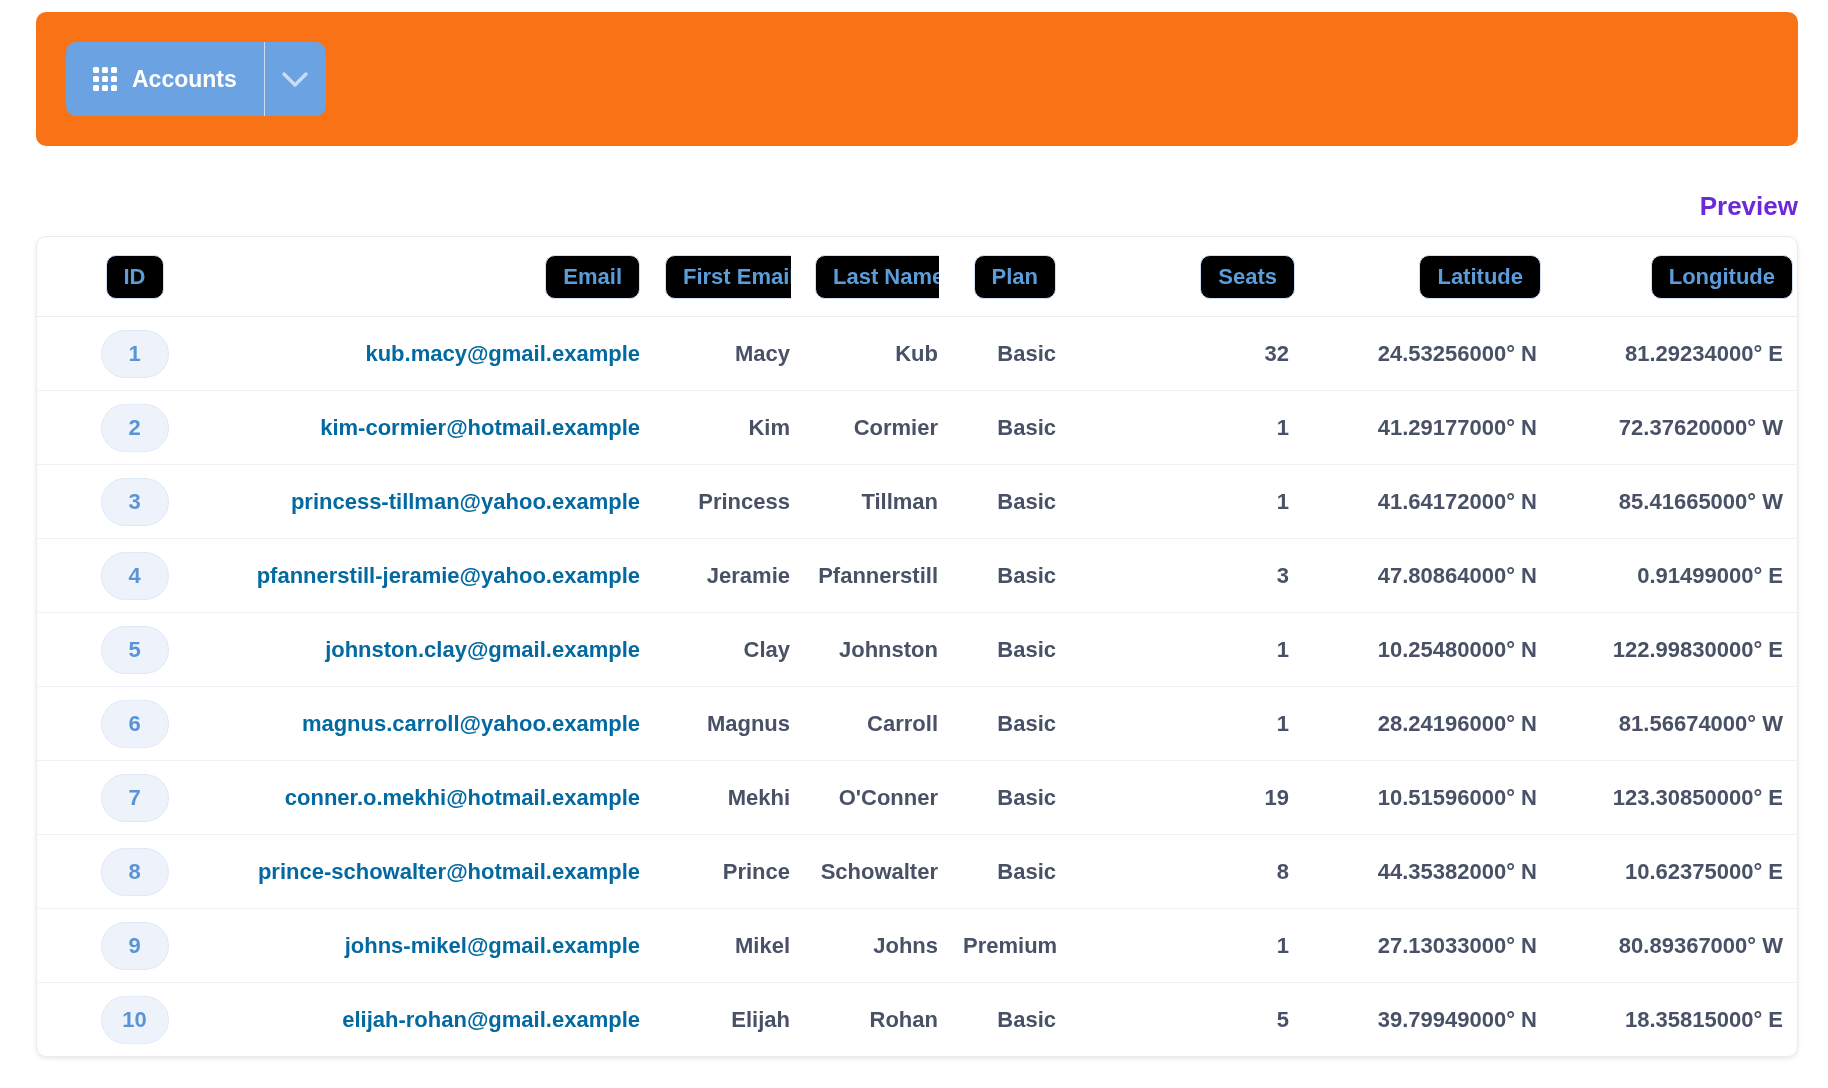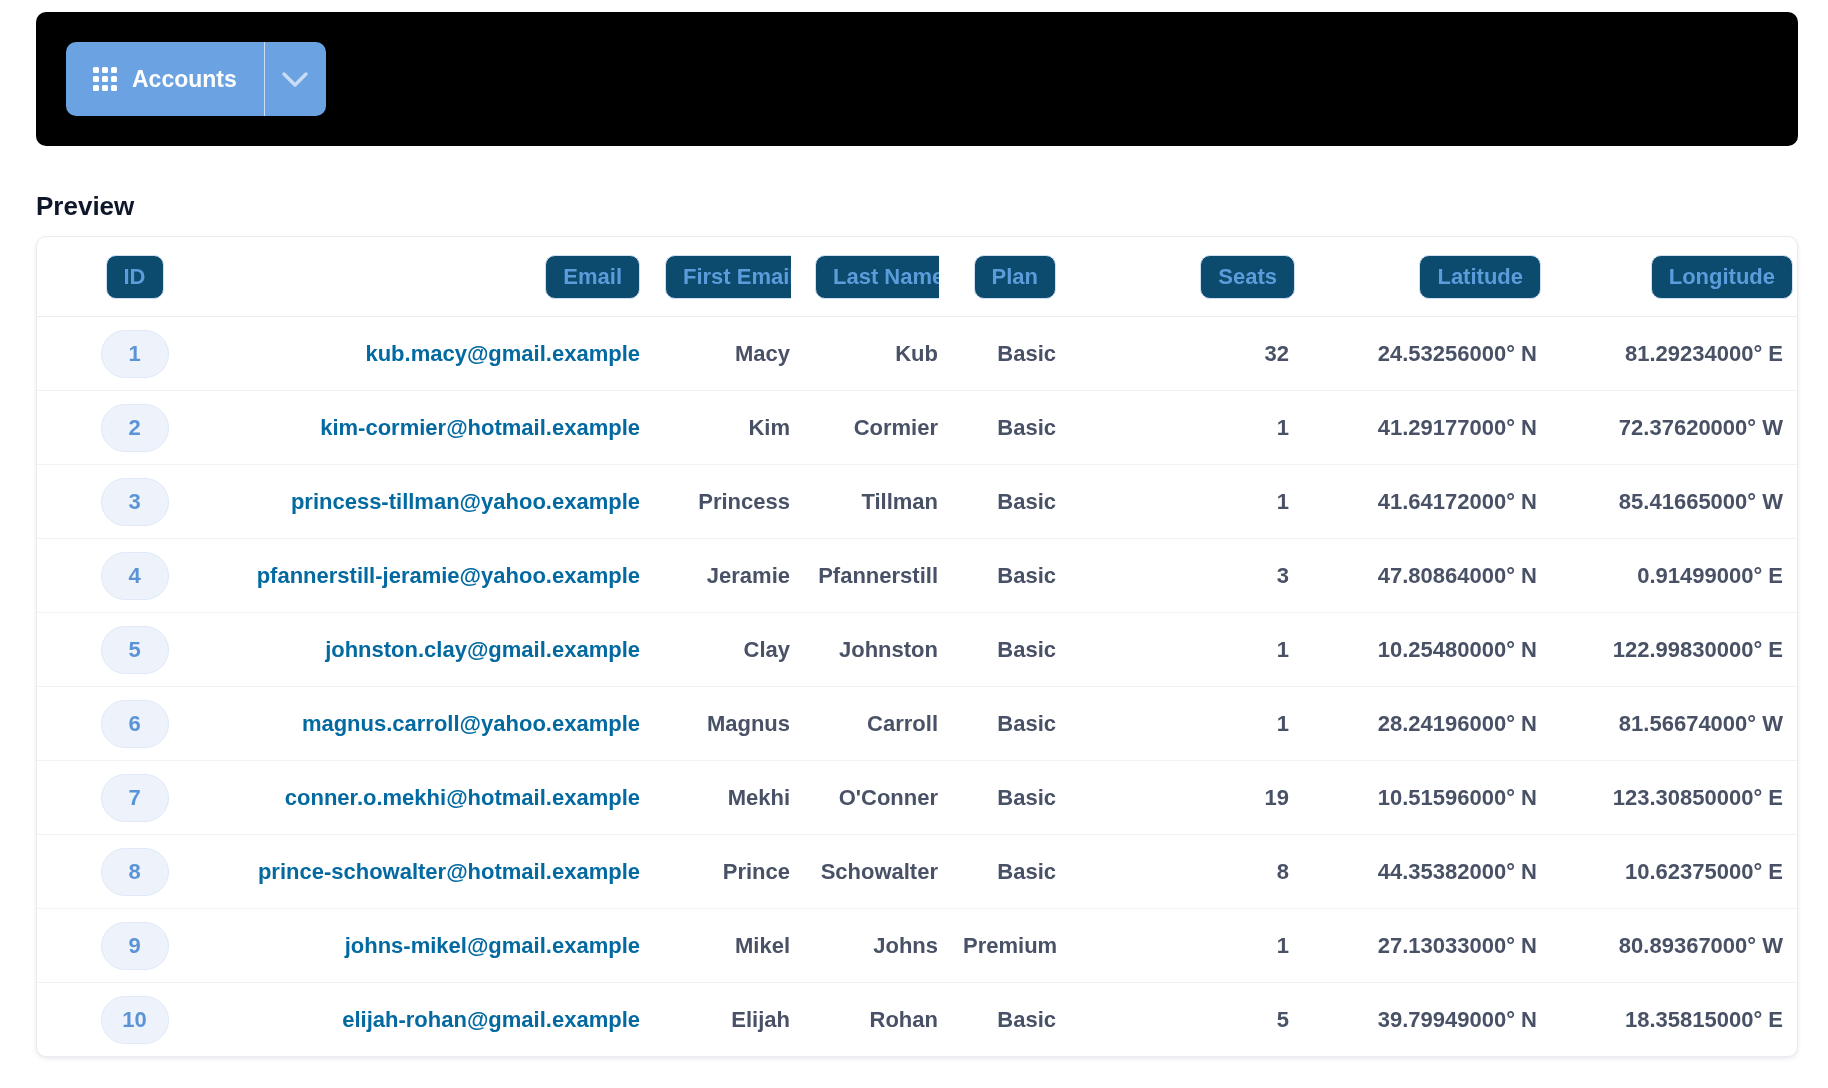--- a/index.html
+++ b/index.html
@@ -6,26 +6,26 @@
   body{
     width:1828px;height:1088px;overflow:hidden;
     font-family:"Liberation Sans",sans-serif;
     -webkit-font-smoothing:antialiased;
   }
   .page{padding:12px 30px 0 36px;}
 
   
   .section-title{font-size:26px;font-weight:700;line-height:32px;margin:0;white-space:nowrap;}
   .title-data{color:#5b9cdb;margin:10px 0 22px 0;}
-  .title-preview{color:#0f172a;margin:44px 0 14px 0;}
+  .title-preview{color:#6d28d9;margin:44px 0 14px 0;text-align:right;}
 
   
   .panel{
     width:1762px;height:134px;box-sizing:border-box;
-    background:#000000;border-radius:10px;
+    background:#f97316;border-radius:10px;
     display:flex;align-items:center;padding-left:30px;
   }
   .split-btn{display:inline-flex;height:74px;border-radius:10px;overflow:hidden;}
   .split-btn button{
     border:none;outline:none;background:#6ba2e2;color:#fff;cursor:pointer;
     display:flex;align-items:center;font-family:inherit;
   }
   .split-btn .main{gap:15px;padding:0 27px;font-size:23px;font-weight:700;}
   .split-btn .caret{width:62px;justify-content:center;border-left:1px solid rgba(255,255,255,0.65);}
   .grid-icon{display:grid;grid-template-columns:repeat(3,6px);grid-template-rows:repeat(3,6px);gap:3px;}
@@ -48,21 +48,21 @@
   tbody tr:last-child td{border-bottom:none;}
   .align-left{text-align:right;padding-left:24px;}
   .align-right{text-align:right;padding-right:10px;}
   .align-center{text-align:center;padding-left:42px;}
   th.align-right{padding-right:6px;}
   td.col-seats{padding-right:12px;}
   td.col-latitude{padding-right:10px;}
   td.col-longitude{padding-right:16px;}
   .pill{
     display:inline-block;font-size:22px;font-weight:700;color:#5b9cdb;
-    border:1.5px solid #cfe0f5;border-radius:10px;padding:8px 17px;background:#0c4a6e;
+    border:1.5px solid #cfe0f5;border-radius:10px;padding:8px 17px;background:#000000;
   }
   .badge{
     display:inline-flex;align-items:center;justify-content:center;
     min-width:68px;height:48px;box-sizing:border-box;border-radius:24px;
     background:#eef3fb;border:1.5px solid #dfe9f8;
     color:#5b94d6;font-size:22px;font-weight:700;
   }
   .email{color:#0369a1;}
 </style>
 </head>

